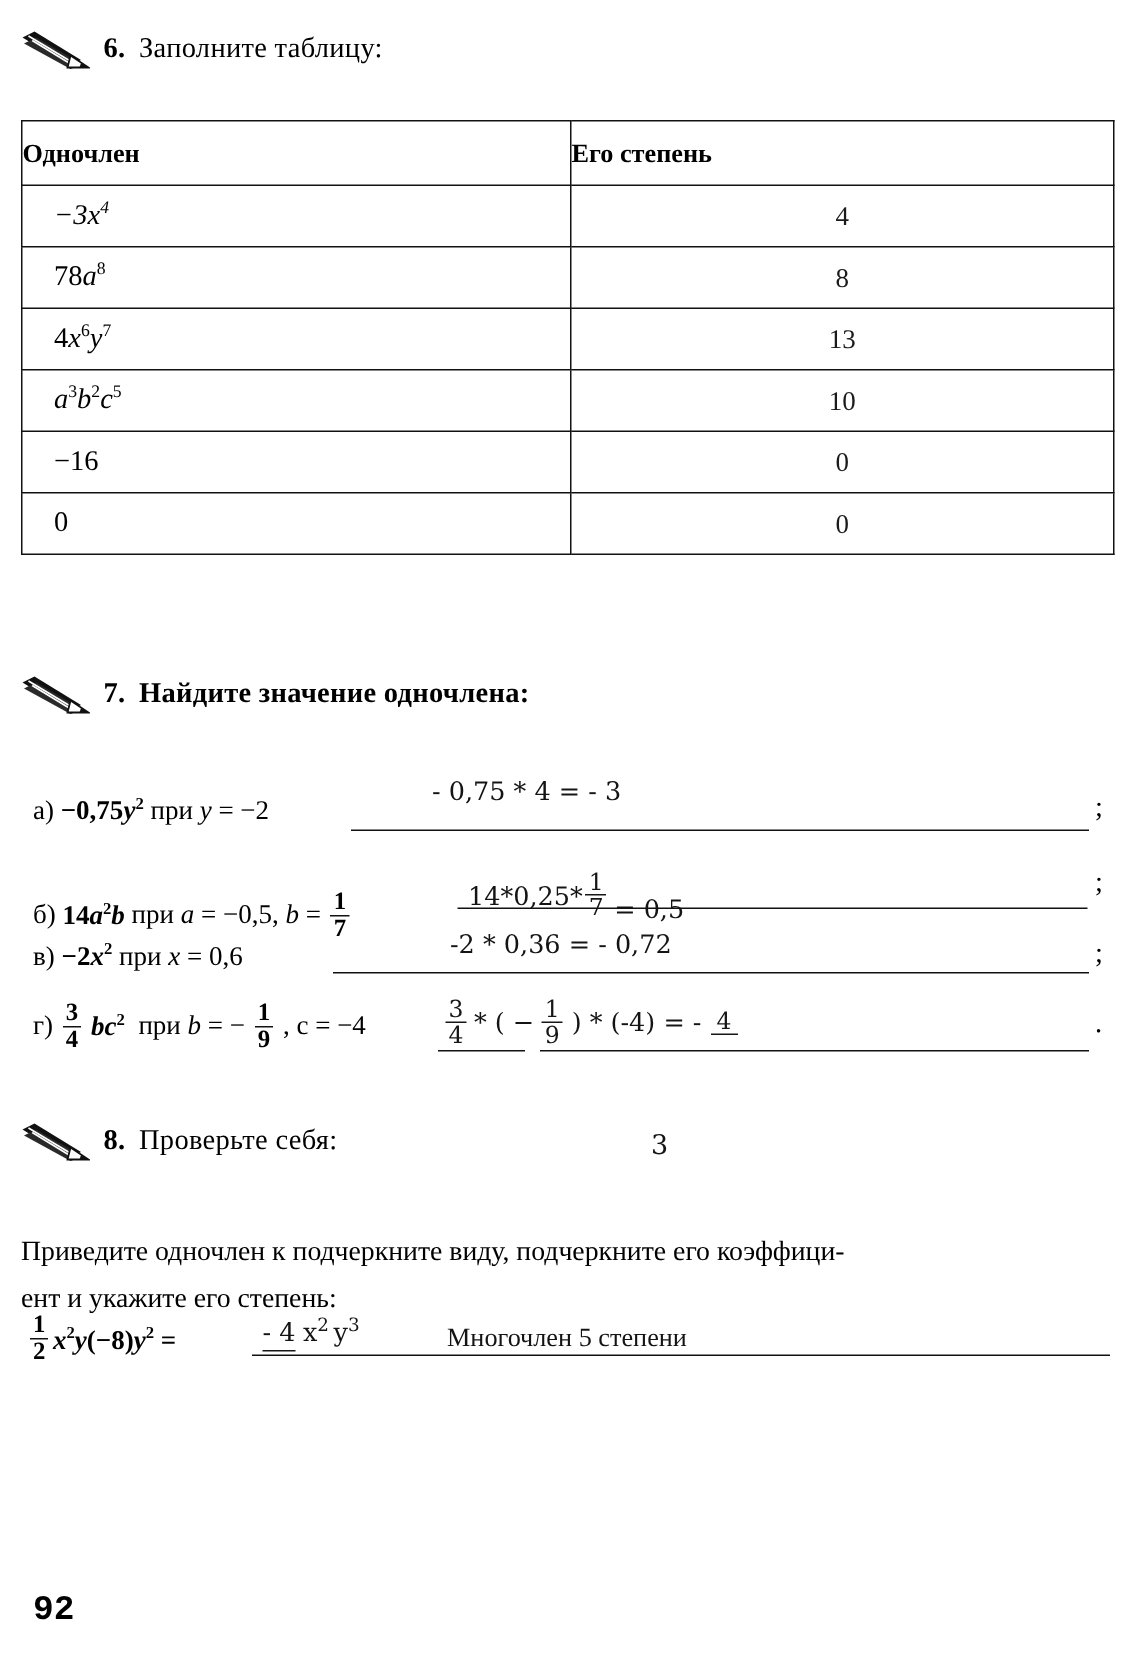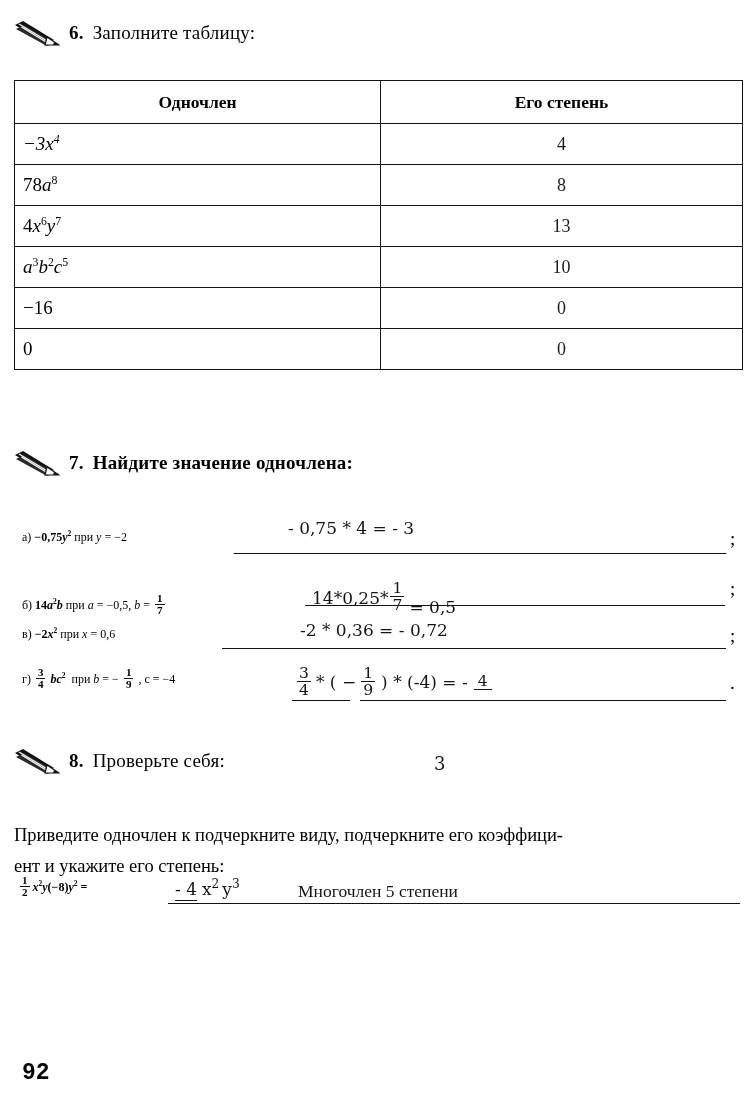--- a/index.html
+++ b/index.html
@@ -56,47 +56,47 @@
   }
   .tbl td, .tbl th {
     border: 1.4px solid #111;
     padding: 0;
     vertical-align: middle;
   }
   .tbl th {
     height: 42px;
     font-size: 17.5px;
     font-weight: bold;
-    text-align: center;
+    text-align: left;
     font-family: "Liberation Serif", "DejaVu Serif", serif;
   }
   .tbl td.c1 {
     height: 40px;
-    padding-left: 8px;
+    padding-left: 21px;
     font-size: 19px;
     font-family: "Liberation Serif", "DejaVu Serif", serif;
   }
   .tbl td.c2 {
     height: 40px;
     text-align: center;
     font-size: 18px;
     font-family: "Liberation Serif", "DejaVu Serif", serif;
     color: #1b1b1b;
   }
   .hand {
     font-family: "DejaVu Serif", "Liberation Serif", serif;
     color: #161616;
   }
 
   
   .prob-row {
     position: absolute;
     display: flex;
     align-items: center;
-    font-size: 12px;
+    font-size: 18px;
   }
   .prob-label { white-space: nowrap; }
   .answer-rule {
     position: absolute;
     border-bottom: 1.5px solid #111;
   }
   .hand-ans {
     position: absolute;
     font-family: "DejaVu Serif", "Liberation Serif", serif;
     color: #141414;

